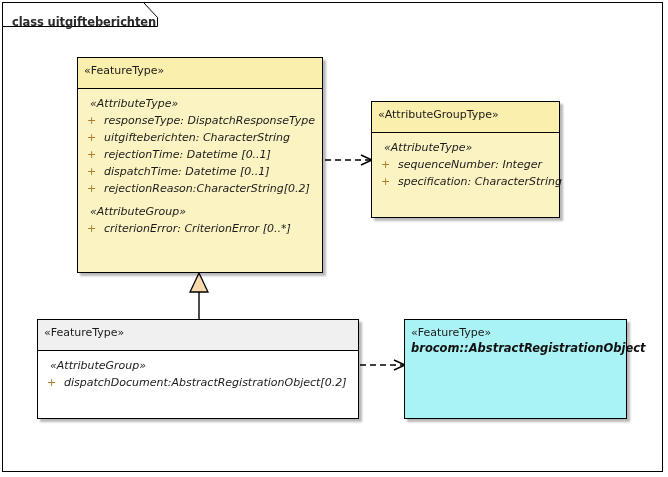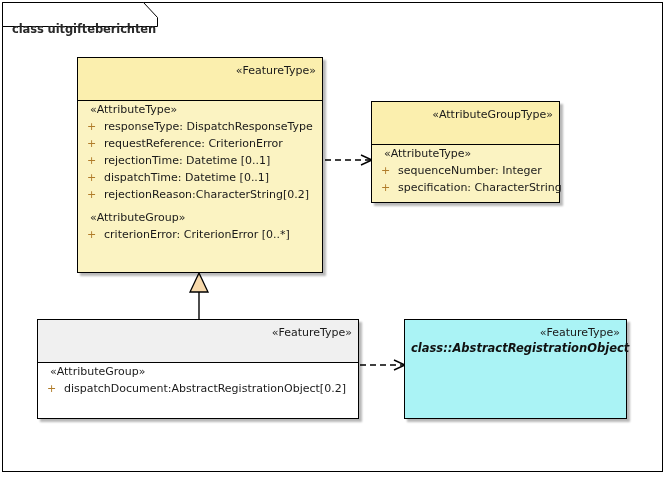--- a/index.html
+++ b/index.html
@@ -30,60 +30,61 @@
     background: transparent;
   }
   .frame-tab-shape {
     position: absolute;
     left: 0;
     top: 0;
   }
   .frame-title {
     position: absolute;
     left: 12px;
-    top: 22px;
+    top: 15px;
     font-size: 11.5px;
     font-weight: bold;
     color: #2a2a2a;
     white-space: nowrap;
     letter-spacing: -0.1px;
   }
 
   
   .uml {
     position: absolute;
     box-sizing: border-box;
     border: 1.5px solid #000000;
     box-shadow: 3px 3px 2px rgba(0,0,0,0.28);
   }
   .uml .hdr {
     box-sizing: border-box;
-    text-align: right;
-    padding: 5px 6px 22px 6px;
+    text-align: left;
+    padding: 5px 6px 10px 6px;
     border-bottom: 1.5px solid #000000;
   }
   .uml .stereo {
     font-size: 11px;
     color: #1a1a1a;
     line-height: 15px;
     white-space: nowrap;
   }
   .uml .cname {
     font-size: 11.5px;
     font-weight: bold;
     color: #111111;
     line-height: 16px;
     white-space: nowrap;
   }
   .uml .cname.abstract {
     font-style: italic;
   }
   .uml .body {
     box-sizing: border-box;
-    padding: 0 4px 6px 4px;
+    padding: 6px 4px 6px 4px;
+    font-style: italic;
   }
   .grp {
     font-size: 11px;
     color: #1a1a1a;
     line-height: 17px;
     padding-left: 8px;
     white-space: nowrap;
   }
   .attr {
     font-size: 11px;
@@ -162,21 +163,21 @@
     <div class="body">
 
       <div class="grp">«AttributeType»</div>
 
       <div class="attr">
         <span class="vis">+</span>
         <span class="sig">responseType: DispatchResponseType</span>
       </div>
       <div class="attr">
         <span class="vis">+</span>
-        <span class="sig">requestReference: CriterionError</span>
+        <span class="sig">uitgifteberichten: CharacterString</span>
       </div>
       <div class="attr">
         <span class="vis">+</span>
         <span class="sig">rejectionTime: Datetime [0..1]</span>
       </div>
       <div class="attr">
         <span class="vis">+</span>
         <span class="sig">dispatchTime: Datetime [0..1]</span>
       </div>
       <div class="attr">
@@ -187,21 +188,21 @@
       <div class="grp" style="padding-top:6px;">«AttributeGroup»</div>
 
       <div class="attr">
         <span class="vis">+</span>
         <span class="sig">criterionError: CriterionError [0..*]</span>
       </div>
 
     </div>
   </div>
 
-  <div class="uml yellow" id="box-criterionerror" style="left:371px; top:101px; width:189px; height:102px;">
+  <div class="uml yellow" id="box-criterionerror" style="left:371px; top:101px; width:189px; height:117px;">
     <div class="hdr">
       <div class="stereo">«AttributeGroupType»</div>
     </div>
     <div class="body">
       <div class="grp">«AttributeType»</div>
       <div class="attr">
         <span class="vis">+</span>
         <span class="sig">sequenceNumber: Integer</span>
       </div>
       <div class="attr">
@@ -220,18 +221,18 @@
       <div class="attr">
         <span class="vis">+</span>
         <span class="sig">dispatchDocument:AbstractRegistrationObject[0.2]</span>
       </div>
     </div>
   </div>
 
   <div class="uml cyan" id="box-abstractregistrationobject" style="left:404px; top:319px; width:223px; height:100px;">
     <div class="hdr">
       <div class="stereo">«FeatureType»</div>
-      <div class="cname abstract">class::AbstractRegistrationObject</div>
+      <div class="cname abstract">brocom::AbstractRegistrationObject</div>
     </div>
     <div class="body"></div>
   </div>
 
 </div>
 
 </body></html>

